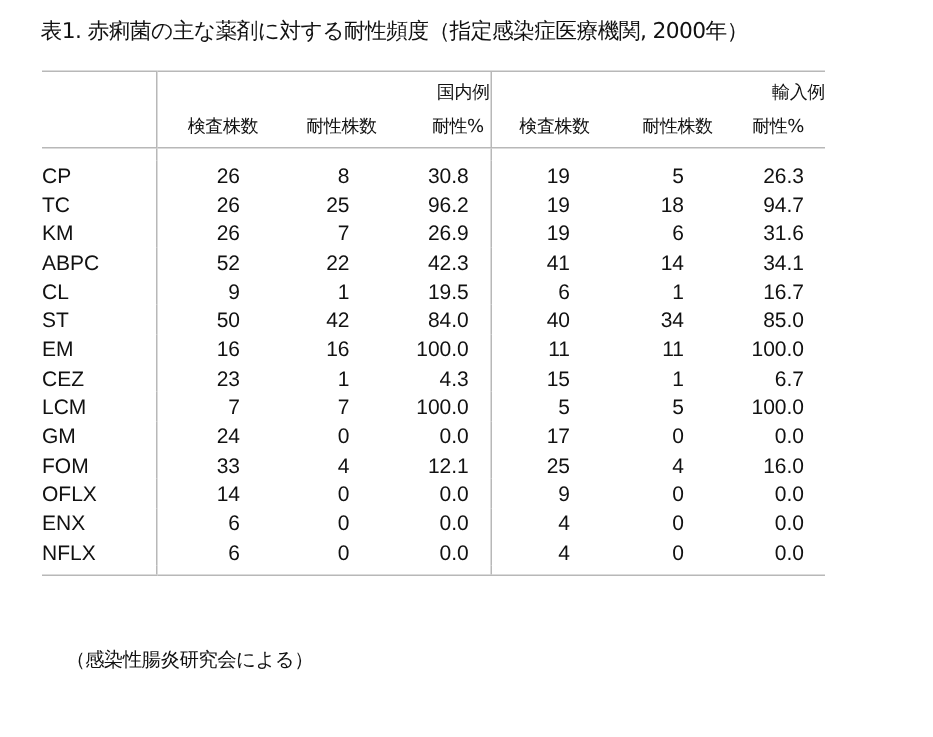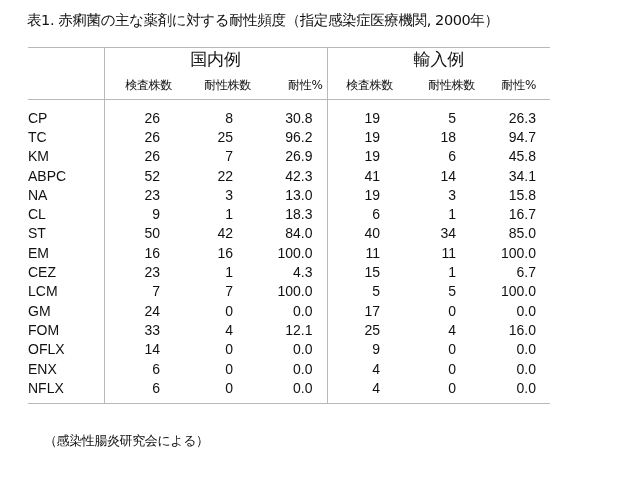--- a/index.html
+++ b/index.html
@@ -38,24 +38,24 @@
     }
     table.data td, table.data th {
       padding: 0;
       font-weight: normal;
       white-space: nowrap;
     }
     .hdr-top { border-top: 1px solid #b8b8b8; }
     .hdr-bottom { border-bottom: 1px solid #b8b8b8; }
     .vline { border-left: 1px solid #b8b8b8; }
     .group-label {
-      text-align: center;
+      text-align: right;
       height: 22px;
       vertical-align: bottom;
-      font-size: 17px;
+      font-size: 12px;
       letter-spacing: -0.2px;
     }
     .col-label {
       height: 28px;
       vertical-align: middle;
       text-align: right;
       font-size: 12px;
       letter-spacing: -0.3px;
     }
     td.drug {
@@ -145,45 +145,36 @@
           <td class="num" style="padding-right:20px">18</td>
           <td class="num" style="padding-right:14px">94.7</td>
         </tr>
         <tr>
           <td class="drug">KM</td>
           <td class="num vline" style="padding-right:16px">26</td>
           <td class="num" style="padding-right:19px">7</td>
           <td class="num" style="padding-right:14px">26.9</td>
           <td class="num vline" style="padding-right:20px">19</td>
           <td class="num" style="padding-right:20px">6</td>
-          <td class="num" style="padding-right:14px">45.8</td>
+          <td class="num" style="padding-right:14px">31.6</td>
         </tr>
         <tr>
           <td class="drug">ABPC</td>
           <td class="num vline" style="padding-right:16px">52</td>
           <td class="num" style="padding-right:19px">22</td>
           <td class="num" style="padding-right:14px">42.3</td>
           <td class="num vline" style="padding-right:20px">41</td>
           <td class="num" style="padding-right:20px">14</td>
           <td class="num" style="padding-right:14px">34.1</td>
         </tr>
         <tr>
-          <td class="drug">NA</td>
-          <td class="num vline" style="padding-right:16px">23</td>
-          <td class="num" style="padding-right:19px">3</td>
-          <td class="num" style="padding-right:14px">13.0</td>
-          <td class="num vline" style="padding-right:20px">19</td>
-          <td class="num" style="padding-right:20px">3</td>
-          <td class="num" style="padding-right:14px">15.8</td>
-        </tr>
-        <tr>
           <td class="drug">CL</td>
           <td class="num vline" style="padding-right:16px">9</td>
           <td class="num" style="padding-right:19px">1</td>
-          <td class="num" style="padding-right:14px">18.3</td>
+          <td class="num" style="padding-right:14px">19.5</td>
           <td class="num vline" style="padding-right:20px">6</td>
           <td class="num" style="padding-right:20px">1</td>
           <td class="num" style="padding-right:14px">16.7</td>
         </tr>
         <tr>
           <td class="drug">ST</td>
           <td class="num vline" style="padding-right:16px">50</td>
           <td class="num" style="padding-right:19px">42</td>
           <td class="num" style="padding-right:14px">84.0</td>
           <td class="num vline" style="padding-right:20px">40</td>

